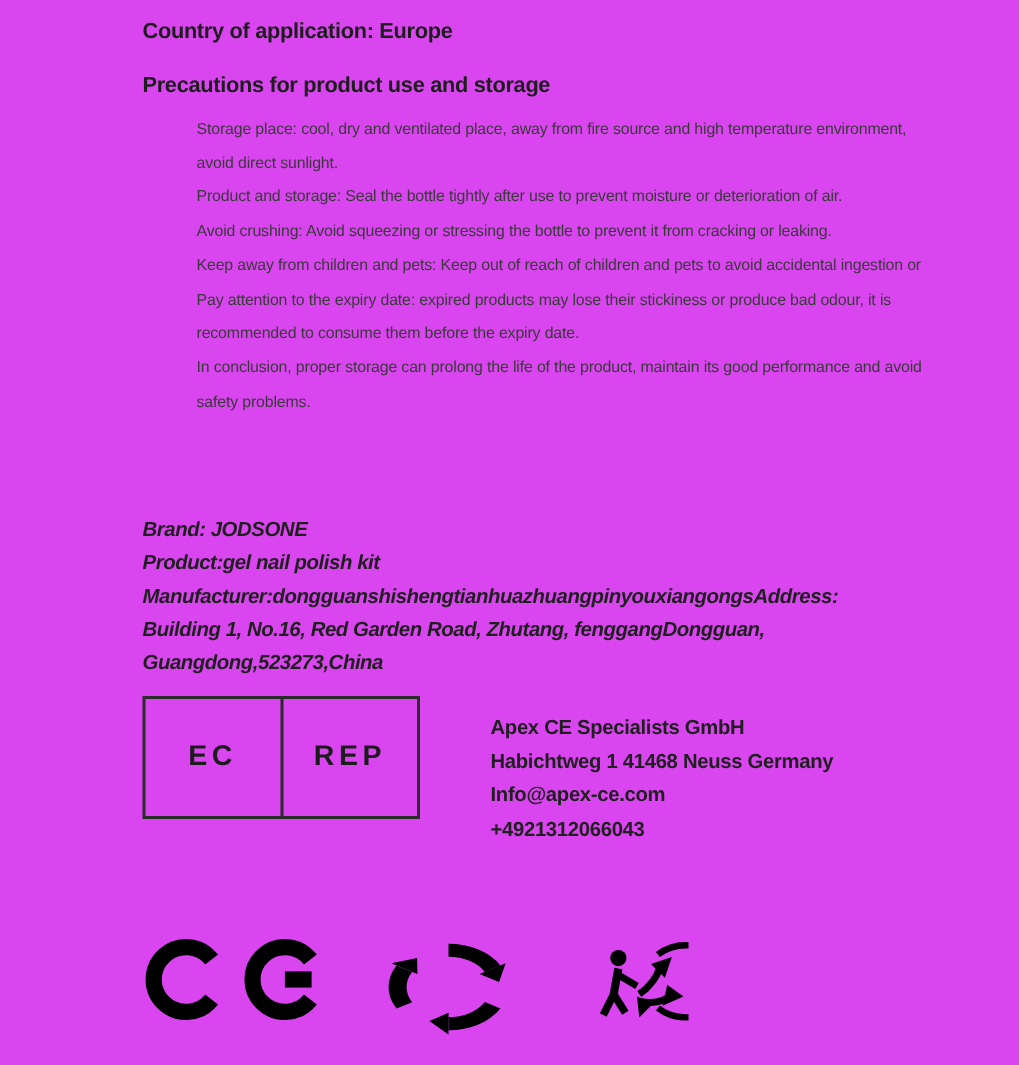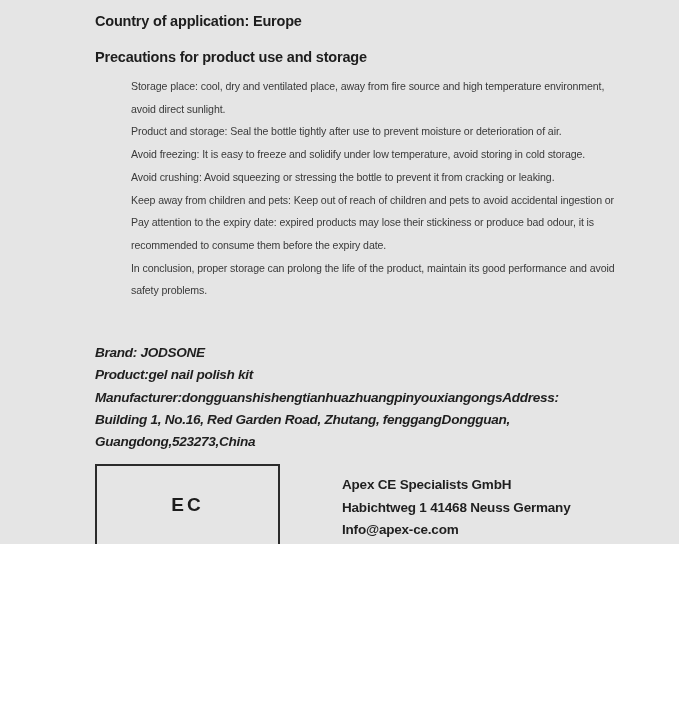--- a/index.html
+++ b/index.html
@@ -3,22 +3,22 @@
 <meta charset="utf-8">
 <style>
   html, body {
     margin: 0;
     padding: 0;
     background: #ffffff;
   }
   .page {
     position: relative;
     width: 679px;
-    height: 544px;
-    background: #e5e5e5;
+    height: 710px;
+    background: #d946ef;
     font-family: "Liberation Sans", sans-serif;
     overflow: hidden;
   }
   .h1 {
     position: absolute;
     left: 95px;
     top: 13px;
     font-size: 14.5px;
     font-weight: 700;
     letter-spacing: -0.2px;
@@ -82,21 +82,21 @@
     font-size: 19px;
     font-weight: 700;
     letter-spacing: 3px;
     color: #1c1c1c;
   }
   .ecrep .cell + .cell {
     border-left: 2px solid #2b2b2b;
   }
   .rep-address {
     position: absolute;
-    left: 342px;
+    left: 327px;
     top: 474px;
     width: 300px;
     color: #1f1f1f;
     font-size: 13.5px;
     font-weight: 700;
     letter-spacing: -0.2px;
   }
   .rep-address .line {
     line-height: 22.6px;
     white-space: nowrap;
@@ -114,40 +114,42 @@
 <div class="page">
 
   <div class="h1">Country of application: Europe</div>
 
   <div class="h2">Precautions for product use and storage</div>
 
   <div class="precautions">
       <div class="line">Storage place: cool, dry and ventilated place, away from fire source and high temperature environment,</div>
       <div class="line">avoid direct sunlight.</div>
       <div class="line">Product and storage: Seal the bottle tightly after use to prevent moisture or deterioration of air.</div>
-      <div class="line">Avoid freezing: It is easy to freeze and solidify under low temperature, avoid storing in cold storage.</div>
       <div class="line">Avoid crushing: Avoid squeezing or stressing the bottle to prevent it from cracking or leaking.</div>
       <div class="line">Keep away from children and pets: Keep out of reach of children and pets to avoid accidental ingestion or</div>
       <div class="line">Pay attention to the expiry date: expired products may lose their stickiness or produce bad odour, it is</div>
       <div class="line">recommended to consume them before the expiry date.</div>
       <div class="line">In conclusion, proper storage can prolong the life of the product, maintain its good performance and avoid</div>
       <div class="line">safety problems.</div>
     </div>
 
   <div class="product-info">
       <div class="line">Brand: JODSONE</div>
       <div class="line">Product:gel nail polish kit</div>
       <div class="line">Manufacturer:dongguanshishengtianhuazhuangpinyouxiangongsAddress:</div>
       <div class="line">Building 1, No.16, Red Garden Road, Zhutang, fenggangDongguan,</div>
       <div class="line">Guangdong,523273,China</div>
     </div>
 
   <div class="ecrep">
     <div class="cell">
       <span>EC</span>
+    </div>
+    <div class="cell">
+      <span>REP</span>
     </div>
   </div>
 
   <div class="rep-address">
       <div class="line">Apex CE Specialists GmbH</div>
       <div class="line">Habichtweg 1 41468 Neuss Germany</div>
       <div class="line">Info@apex-ce.com</div>
       <div class="line">+4921312066043</div>
     </div>
 

